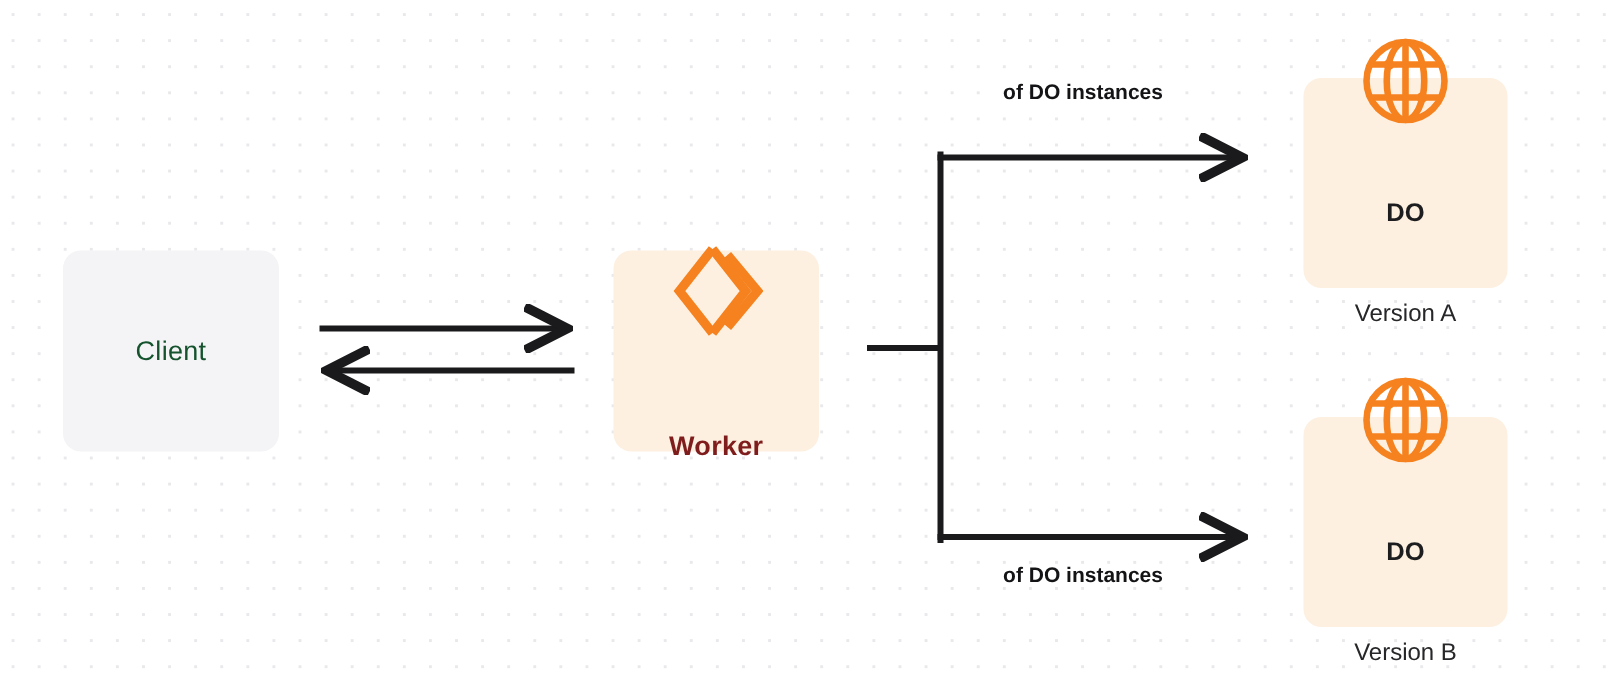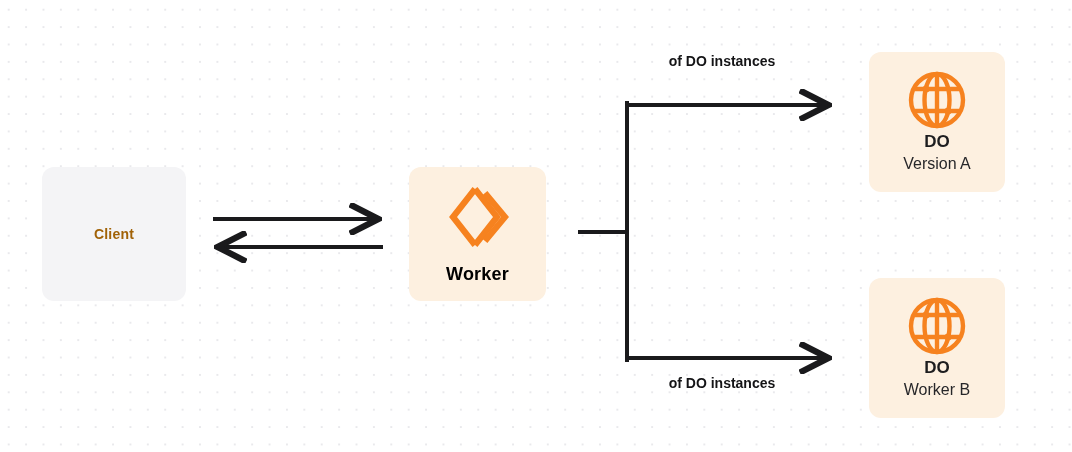--- a/index.html
+++ b/index.html
@@ -25,20 +25,21 @@
 
   
   .node {
     position: absolute;
     border-radius: 12px;
     display: flex;
     flex-direction: column;
     align-items: center;
     justify-content: center;
     box-sizing: border-box;
+    gap: 46px;
   }
   .node-client {
     left: 42px;  top: 167px;
     width: 144px; height: 134px;
     background: #f4f4f6;
   }
   .node-worker {
     left: 409px; top: 167px;
     width: 137px; height: 134px;
     background: #fdf0e0;
@@ -62,29 +63,29 @@
     line-height: 1.25;
   }
   .node-sub {
     font-size: 16px;
     font-weight: normal;
     color: #27272a;
     line-height: 1.3;
     margin-top: 1px;
   }
   .client-label {
-    font-size: 14px;
-    font-weight: bold;
-    color: #a16207;
+    font-size: 18px;
+    font-weight: normal;
+    color: #14532d;
     letter-spacing: 0.2px;
   }
   .worker-label {
     font-size: 18px;
     font-weight: bold;
-    color: #000000;
+    color: #7f1d1d;
     letter-spacing: 0.2px;
     margin-top: 14px;
   }
   .icon-wrap {
     display: block;
     line-height: 0;
   }
 
   
   #wires {
@@ -181,21 +182,21 @@
           <ellipse cx="31" cy="31" rx="12.5" ry="26"></ellipse>
           <line x1="31" y1="5" x2="31" y2="57"></line>
           <line x1="7" y1="20" x2="55" y2="20"></line>
           <line x1="7" y1="42" x2="55" y2="42"></line>
         </g>
         <circle cx="20" cy="20" r="3.6" fill="#F6821F"></circle>
         <circle cx="42" cy="42" r="3.6" fill="#F6821F"></circle>
       </svg>
     </span>
     <span class="node-title">DO</span>
-    <span class="node-sub">Worker B</span>
+    <span class="node-sub">Version B</span>
   </div>
 
   <div class="edge-label edge-label-top">
     <span class="desc">of DO instances</span>
   </div>
 
   <div class="edge-label edge-label-bottom">
     <span class="desc">of DO instances</span>
   </div>
 

